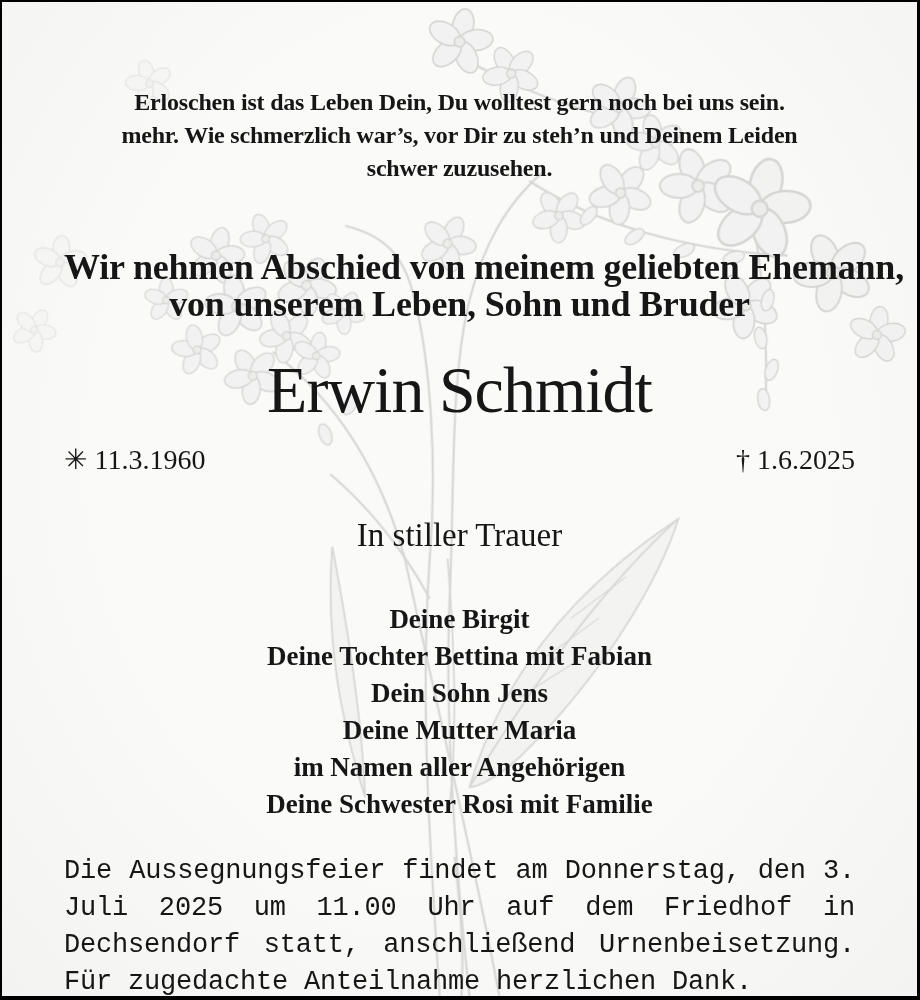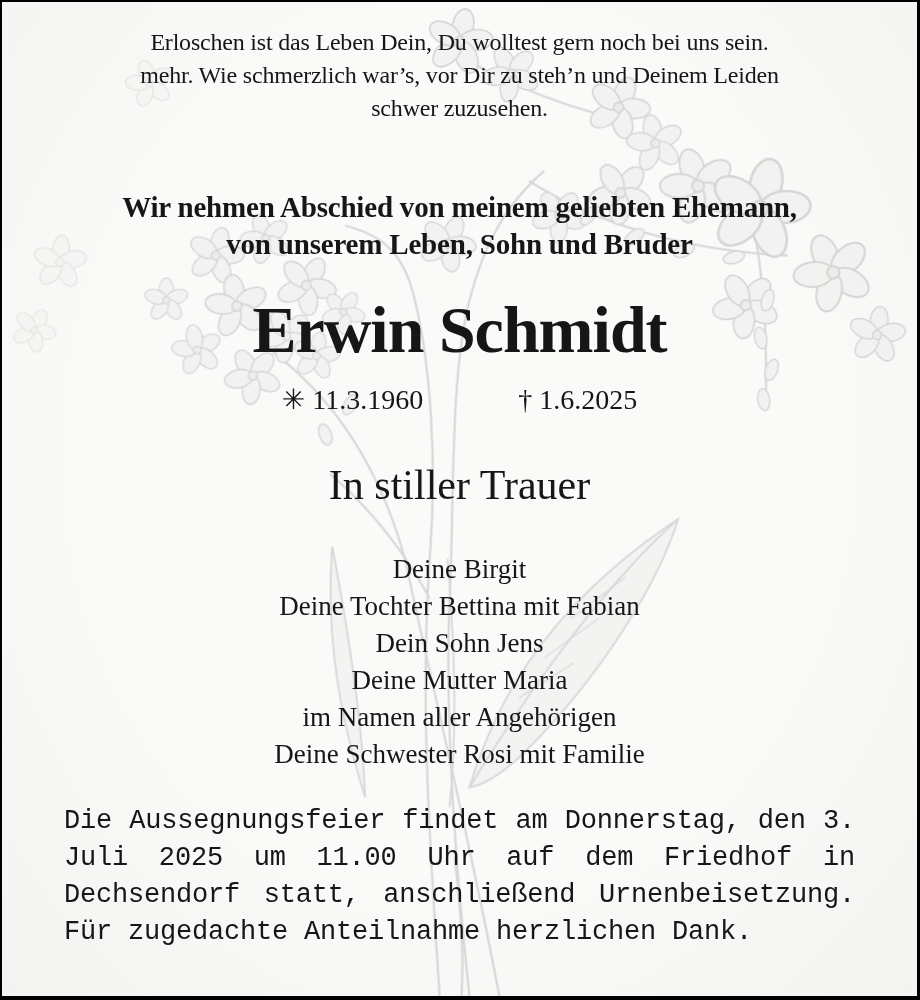--- a/index.html
+++ b/index.html
@@ -9,28 +9,28 @@
     box-sizing:border-box;
     border:solid #000;
     border-width:2px 3px 4px 2px;
     background:radial-gradient(ellipse at 50% 45%, #fafaf9 55%, #f3f3f1 100%);
     overflow:hidden;
     font-family:"Liberation Serif","DejaVu Serif",serif;
     color:#161616;
   }
   .watermark{position:absolute;left:0;top:0;width:100%;height:100%;pointer-events:none;}
   .content{position:relative;z-index:1;text-align:center;padding:0 62px;}
-  .verse{margin-top:24px;font-size:24px;line-height:33px;letter-spacing:-0.2px;}
-  .farewell{margin-top:64px;font-weight:bold;font-size:29px;line-height:37px;letter-spacing:-0.2px;}
+  .verse{margin-top:84px;font-size:24px;line-height:33px;letter-spacing:-0.2px;font-weight:bold;}
+  .farewell{margin-top:64px;font-weight:bold;font-size:36px;line-height:37px;letter-spacing:-0.2px;}
   .farewell .line{white-space:nowrap;}
-  .name{margin-top:34px;font-weight:bold;font-size:66px;line-height:66px;letter-spacing:-1px;}
-  .dates{margin-top:20px;display:flex;justify-content:center;gap:95px;font-size:28px;line-height:34px;}
+  .name{margin-top:34px;font-weight:normal;font-size:66px;line-height:66px;letter-spacing:-1px;}
+  .dates{margin-top:20px;display:flex;justify-content:space-between;gap:95px;font-size:28px;line-height:34px;}
   .dates .sym{display:inline-block;margin-right:7px;font-family:"Liberation Serif","DejaVu Sans",serif;}
-  .closing{margin-top:48px;font-size:42px;line-height:40px;}
-  .mourners{margin-top:46px;font-size:27px;line-height:37px;}
+  .closing{margin-top:38px;font-size:33px;line-height:40px;}
+  .mourners{margin-top:46px;font-size:27px;line-height:37px;font-weight:bold;}
   .funeral{margin-top:30px;font-size:27px;line-height:37px;text-align:justify;letter-spacing:-0.2px;font-family:Liberation Mono, monospace;}
 </style>
 </head>
 <body>
 
 <div class="card">
 
   <svg class="watermark" viewBox="0 0 920 1000" aria-hidden="true">
     <defs>
       <g id="bl" stroke="#c7c7c6" stroke-width="1.6" fill="#efefee">

